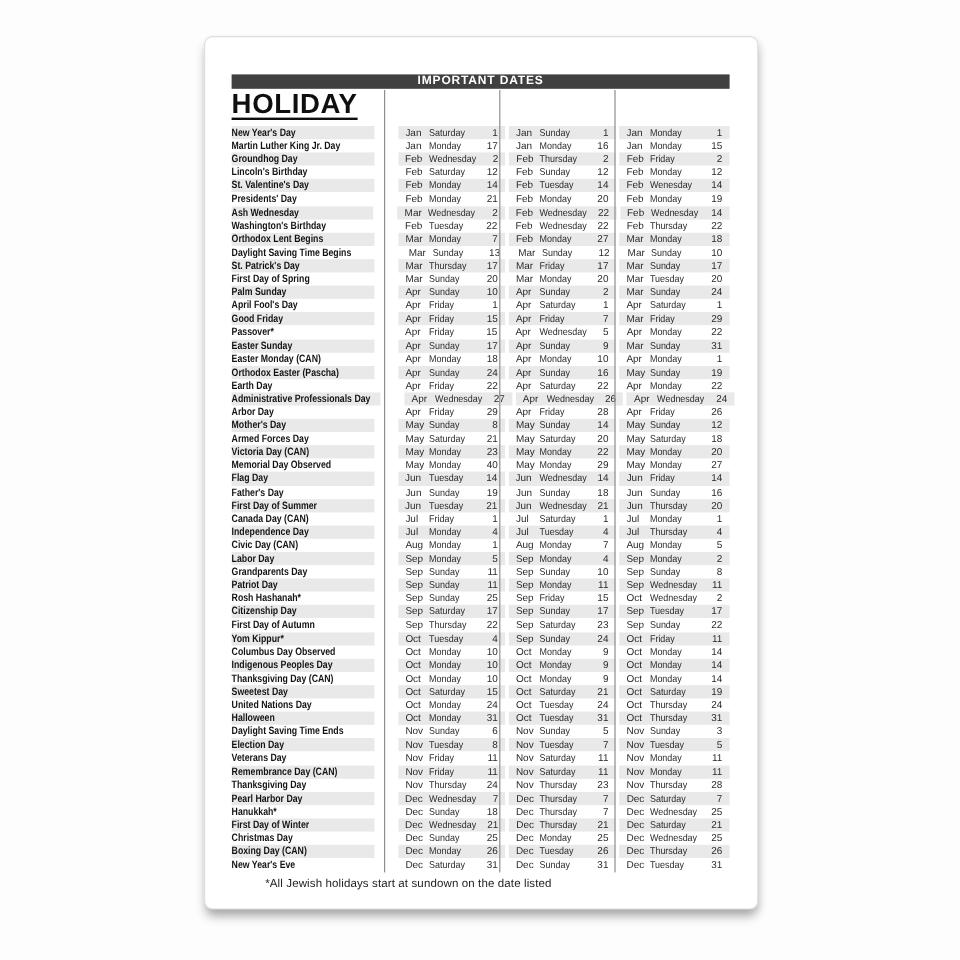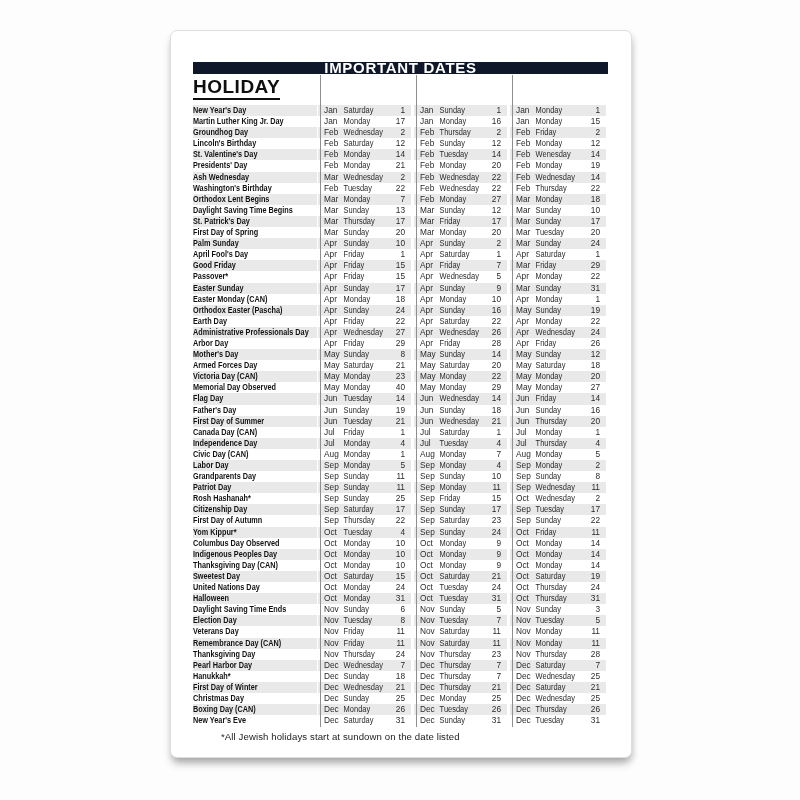--- a/index.html
+++ b/index.html
@@ -7,40 +7,40 @@
   .stage { position:relative; width:800px; height:800px; }
 
   .page {
     position:absolute; left:170px; top:30px; width:462px; height:728px;
     background:#ffffff; border:1px solid #dedede; border-radius:7px;
     box-shadow:0 7px 9px -2px rgba(0,0,0,0.3), 2px 3px 6px rgba(0,0,0,0.08);
   }
 
   .banner {
     position:absolute; left:22px; top:31px; width:415px; height:12px;
-    background:#0f172a; color:#ffffff; font-size:15px; font-weight:bold;
+    background:#404040; color:#ffffff; font-size:10px; font-weight:bold;
     letter-spacing:.7px; text-align:center; line-height:12.5px;
   }
 
   .title {
     position:absolute; left:22px; top:45px; display:inline-block;
-    font-size:19px; font-weight:bold; color:#0f0f0f; letter-spacing:.5px;
+    font-size:23px; font-weight:bold; color:#0f0f0f; letter-spacing:.5px;
     border-bottom:2.6px solid #0f0f0f; padding-bottom:1px; line-height:21px;
   }
 
   .grid { position:absolute; left:22px; top:74px; width:415px; height:622px; }
 
   .vline { position:absolute; top:-30px; bottom:0; width:1px; background:#8f8f8f; }
   .vline.v1 { left:127px; }
   .vline.v2 { left:223px; }
   .vline.v3 { left:319px; }
 
   .row { display:flex; height:11.107px; line-height:11.107px; font-size:8.3px; color:#2a2a2a; }
   .cell { height:100%; }
-  .row .name  { width:124px; margin-right:1px; overflow:visible; white-space:nowrap; }
+  .row .name  { width:124px; margin-right:20px; overflow:visible; white-space:nowrap; }
   .row .year  { width:93px;  margin-right:3px; display:flex; align-items:center; }
   .row .year.last { width:96px; margin-right:0; }
   .row.shade .cell { background:#e9e9e9; }
 
   .name-text {
     display:inline-block; font-weight:bold; color:#121212; font-size:8.9px;
     transform:scaleX(.82); transform-origin:0 50%; white-space:nowrap;
   }
   .mo  { width:22px; padding-left:6px; flex:none; }
   .dow { flex:1; display:inline-block; transform:scaleX(.9); transform-origin:0 50%; white-space:nowrap; padding-left:4px; }

